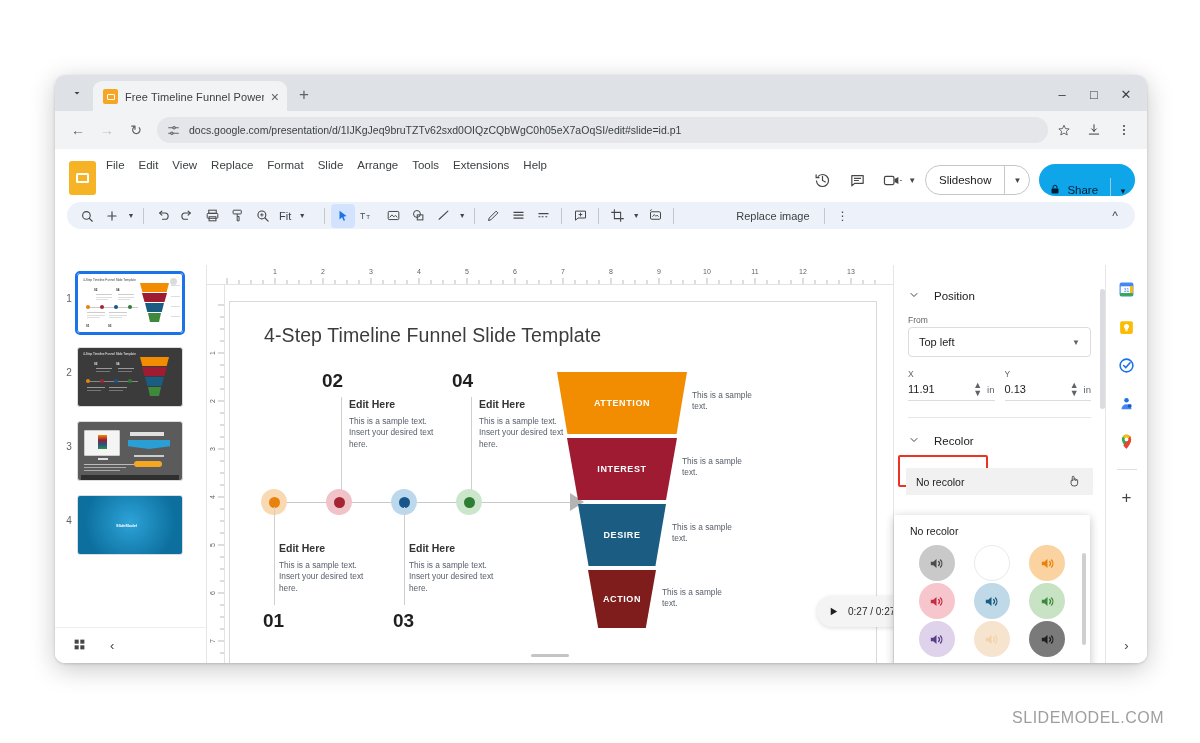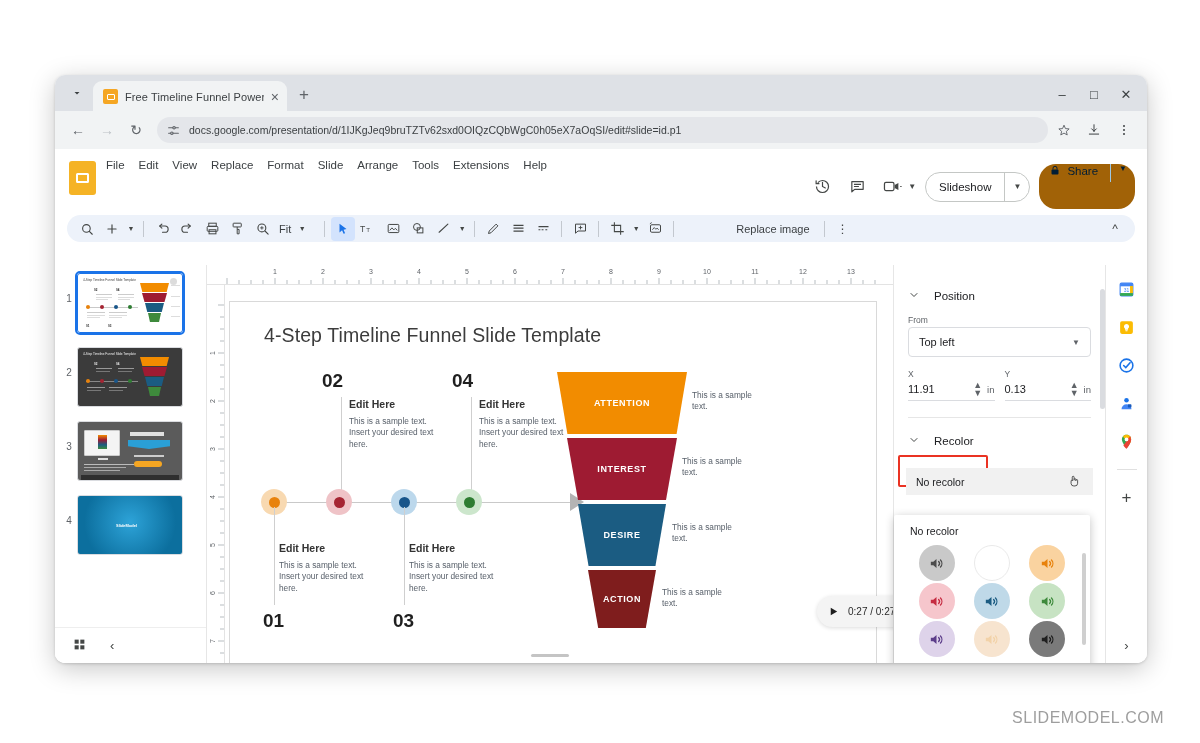--- a/index.html
+++ b/index.html
@@ -95,22 +95,22 @@
   .hr-icon { width:26px;height:26px;display:flex;align-items:center;justify-content:center;
              color:#444746; cursor:pointer; }
   .slideshow-btn {
     display:flex; align-items:center; border:1px solid #c4c7c5; border-radius:17px;
     height:30px; overflow:hidden; cursor:pointer;
   }
   .slideshow-btn .lbl { font-size:11.5px; color:#202124; padding: 0 13px; }
   .slideshow-btn .sep { width:1px; height:30px; background:#c4c7c5; }
   .slideshow-btn .car { padding: 0 8px; font-size:8px; color:#444746; }
   .share-btn {
-    display:flex; align-items:flex-start; background:#a16207; border-radius:17px;
-    height:45px; cursor:pointer; overflow:hidden;
+    display:flex; align-items:flex-end; background:#0ea5e9; border-radius:17px;
+    height:32px; cursor:pointer; overflow:hidden;
   }
   .share-btn .lbl { font-size:11.5px; color:#001d35; padding:0 12px 0 10px; display:flex;gap:6px;align-items:center;}
   .share-btn .sep { width:1px; height:18px; background:#9cc7e4; }
   .share-btn .car { padding:0 8px; font-size:8px; color:#001d35; }
 
   
   .toolbar {
     margin: 6px 12px 0 12px; height: 27px; background:#edf2fa; border-radius:14px;
     display:flex; align-items:center; padding: 0 8px; gap: 1px; position: relative;
   }

